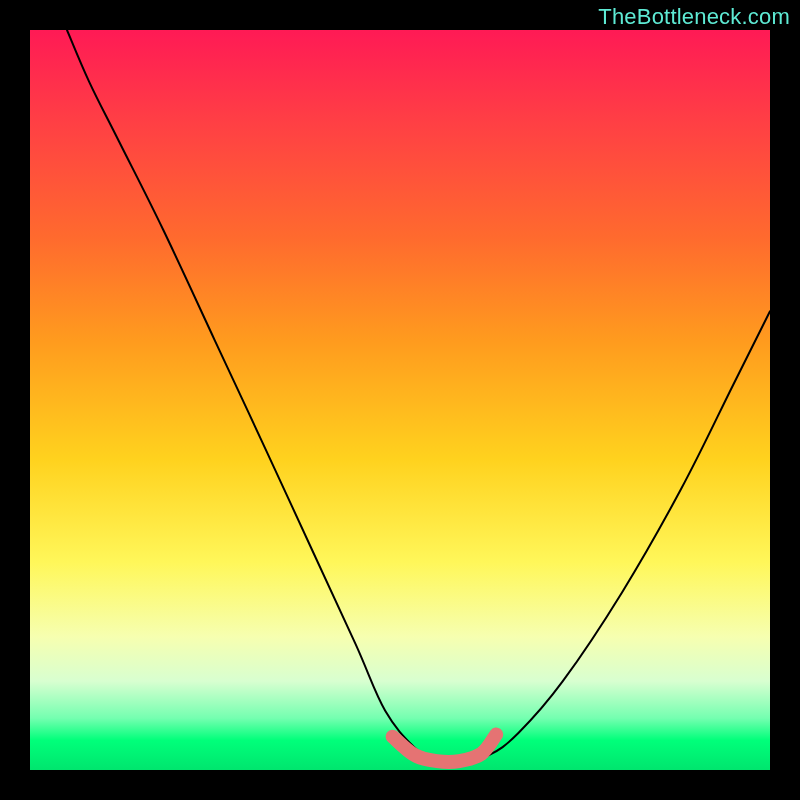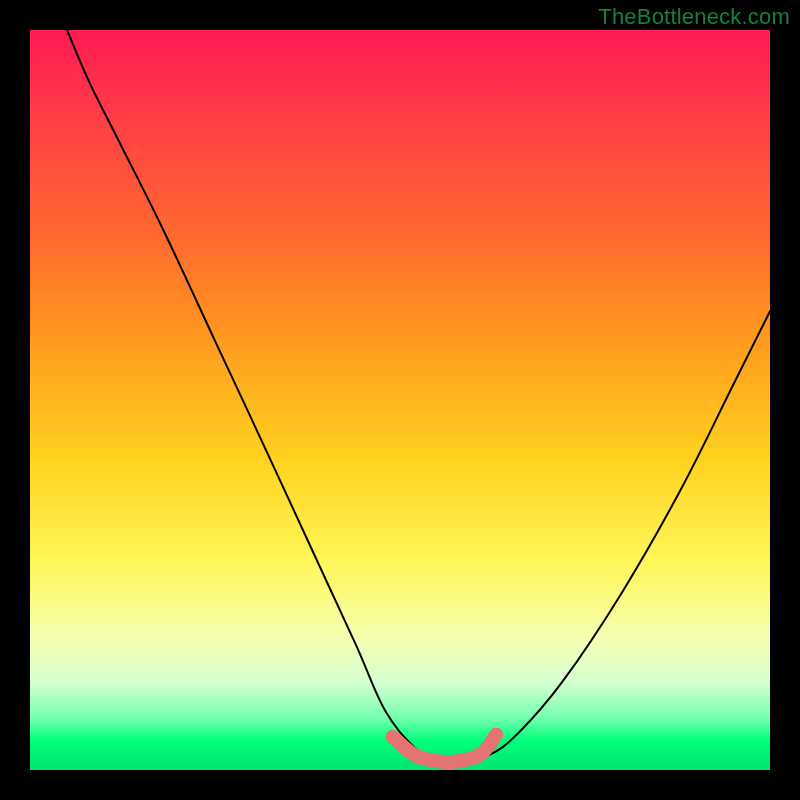--- a/index.html
+++ b/index.html
@@ -43,21 +43,21 @@
     position: absolute;
     left: 0;
     top: 0;
     width: 740px;
     height: 740px;
   }
   .watermark {
     position: absolute;
     top: 4px;
     right: 10px;
-    color: #15803d;
+    color: #5eead4;
     font-size: 22px;
     font-weight: 500;
     letter-spacing: 0.2px;
     user-select: none;
     text-align: right;
   }
 </style>
 </head>
 <body>
 

